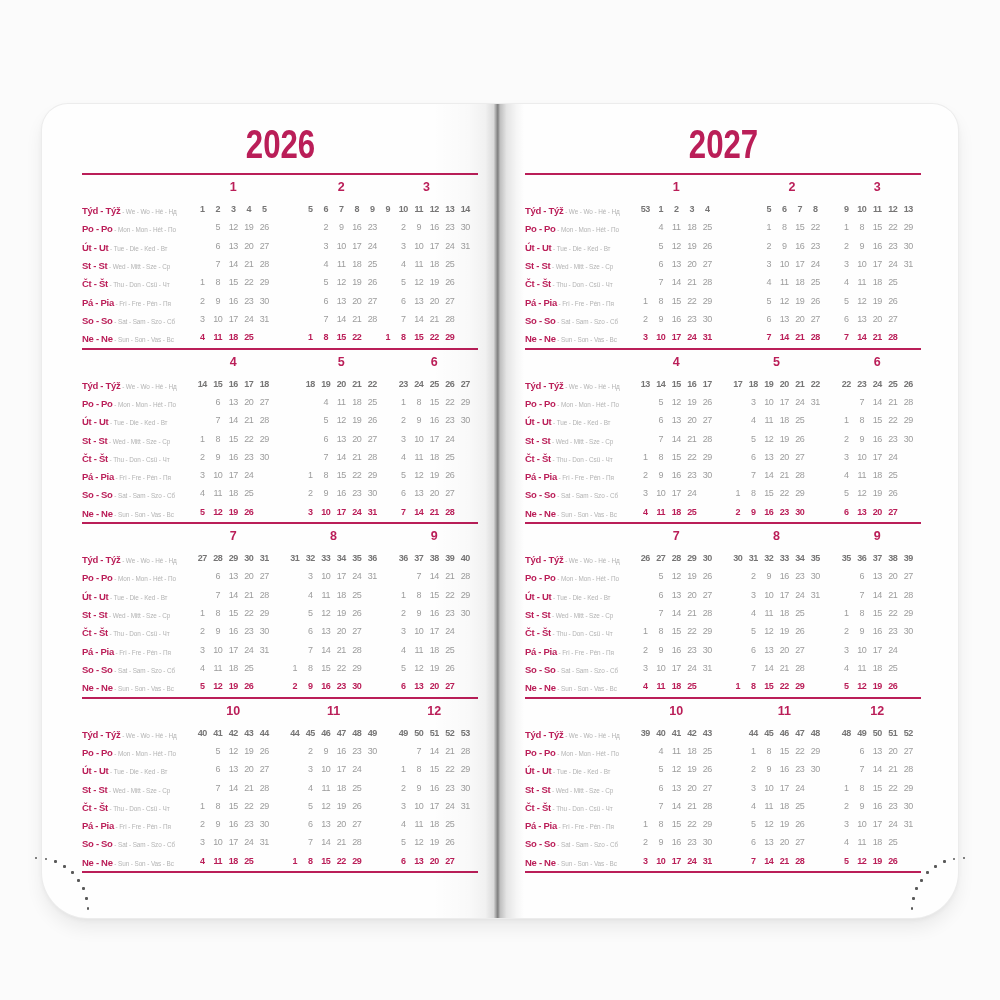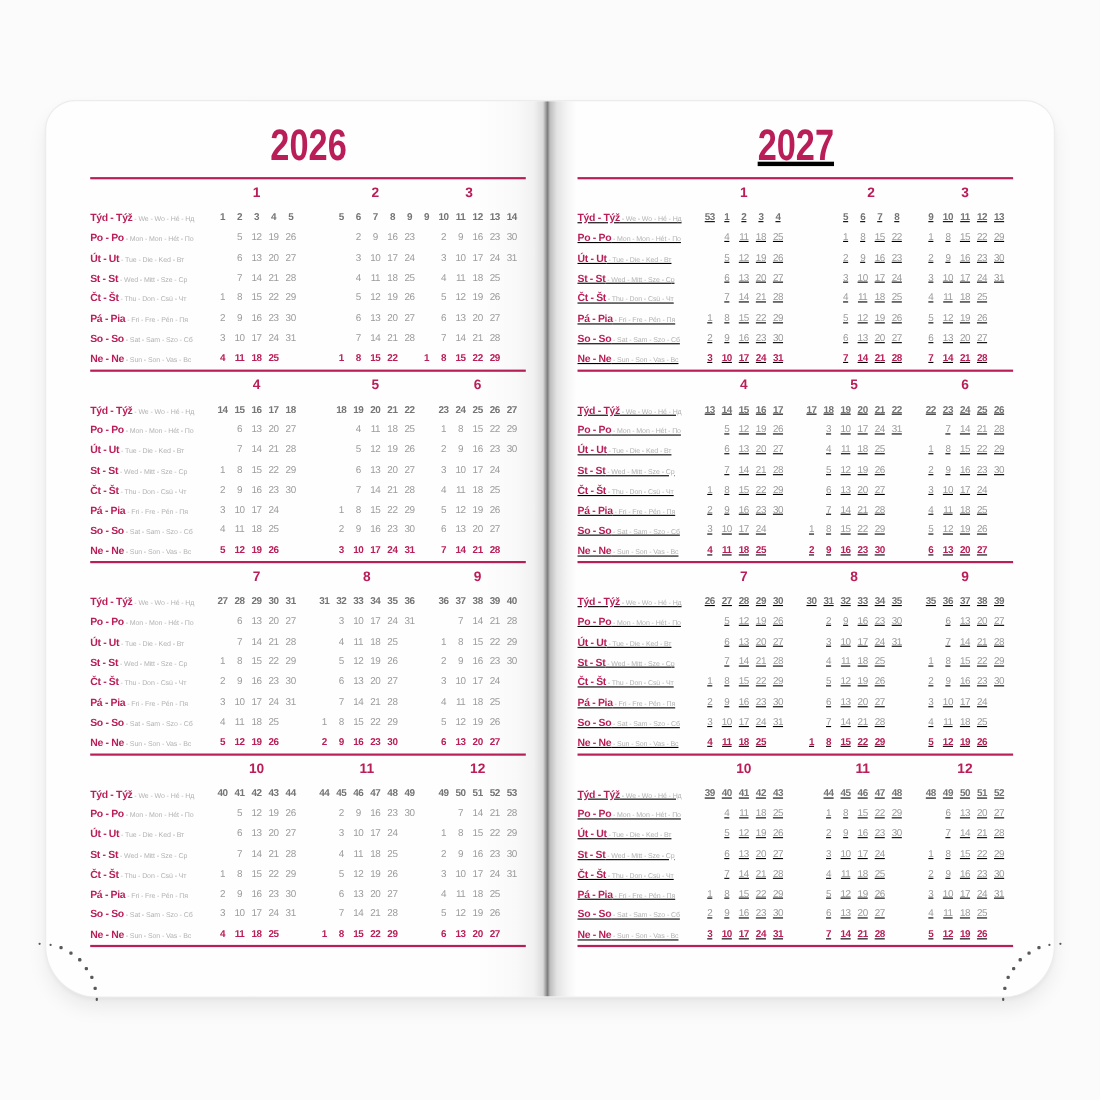--- a/index.html
+++ b/index.html
@@ -3,36 +3,36 @@
 <meta charset="utf-8">
 <style>
   :root{ --red:#ba1e58; --day:#9c9c9c; --wk:#767575; --smalllab:#b3b3b3; }
   html,body{margin:0;padding:0;}
   body{
     width:1000px;height:1000px;position:relative;overflow:hidden;
     background:#fbfbfb;
     font-family:"Liberation Sans", sans-serif;
   }
   .book{
-    position:absolute;left:42px;top:92px;width:916px;height:814px;
+    position:absolute;left:42px;top:104px;width:916px;height:814px;
     background:#fefefe;
     border-radius:26px 26px 46px 46px;
     box-shadow:0 0 0 1px #ececec, 0 10px 18px rgba(0,0,0,.07), 0 2px 5px rgba(0,0,0,.05);
     overflow:hidden;
   }
   .gutter{
     position:absolute;left:390px;top:0;width:92px;height:100%;pointer-events:none;
     background:linear-gradient(90deg,
       rgba(0,0,0,0) 0%, rgba(0,0,0,0.02) 40%, rgba(0,0,0,0.05) 58%,
       rgba(0,0,0,0.14) 67%, rgba(55,55,55,0.55) 70.5%, rgba(40,40,40,0.60) 71.5%,
       rgba(0,0,0,0.25) 74%, rgba(0,0,0,0.10) 81%, rgba(0,0,0,0.03) 92%, rgba(0,0,0,0) 100%);
   }
   .page{position:absolute;top:0;width:396px;}
   .page.left{left:40px;}
-  .page.right{left:483px;text-decoration:underline;}
+  .page.right{left:483px;}
   .year-title{
     height:69px;border-bottom:2px solid var(--red);
     display:flex;align-items:flex-end;justify-content:center;
   }
   .year-title span{
     display:inline-block;font-size:40px;font-weight:bold;color:var(--red);
     transform:scaleX(.78);transform-origin:center bottom;line-height:1;margin-bottom:9px;
     letter-spacing:0px;
   }
   .qtr{box-sizing:border-box;height:174.5px;border-bottom:2px solid var(--red);padding-top:3px;}

